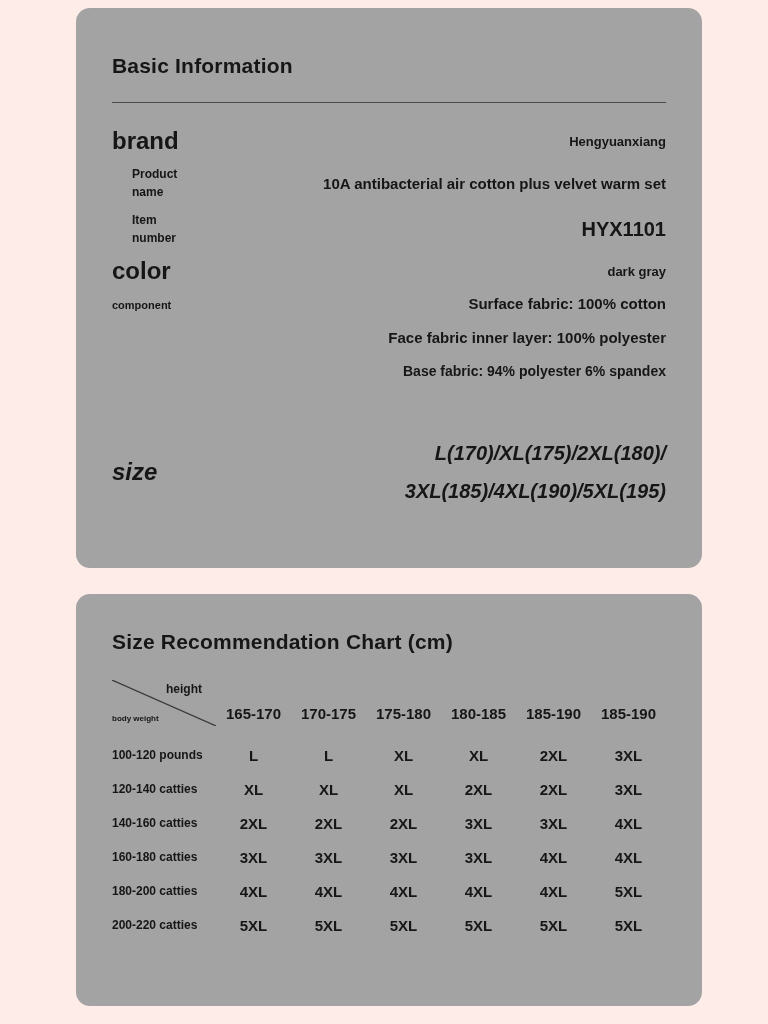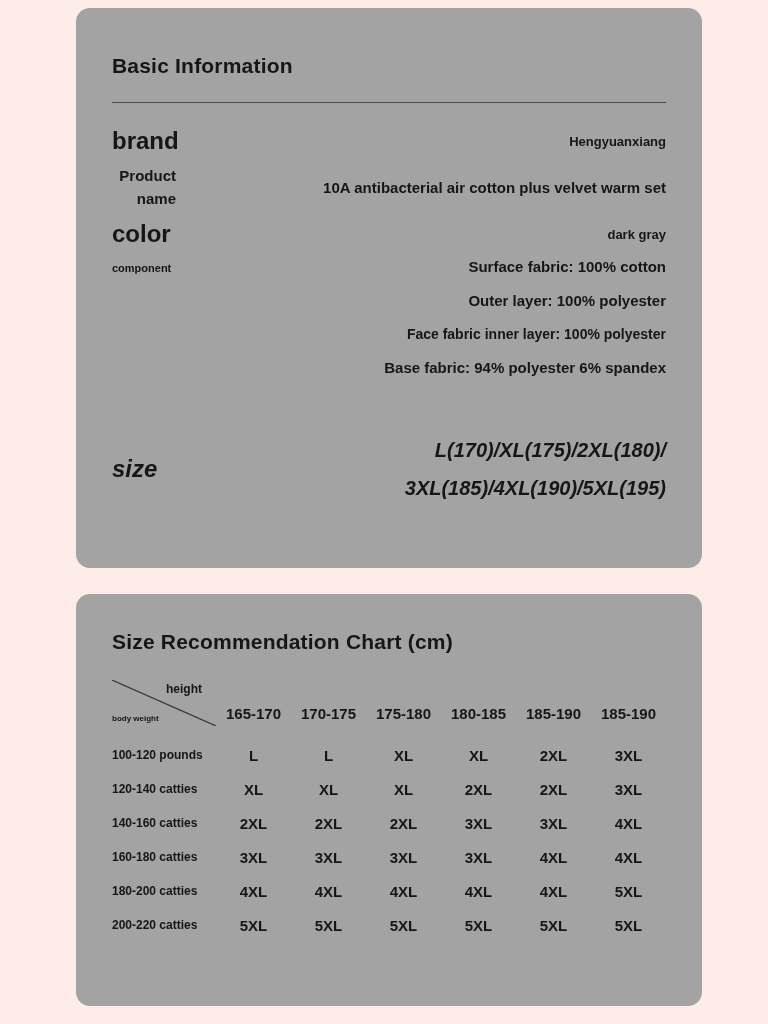--- a/index.html
+++ b/index.html
@@ -15,21 +15,21 @@
   .card1 { margin-top:8px; padding:46px 36px 44px 36px; min-height:560px; }
   .card2 { margin-top:26px; padding:36px 36px 28px 36px; min-height:412px; }
 
   .section-title { font-size:21px; font-weight:700; letter-spacing:.2px; }
   .rule { border-bottom:1.5px solid #4a4a4a; margin-top:24px; }
 
   .info { margin-top:24px; }
   .info-row { display:flex; align-items:center; margin-bottom:10px; }
   .info-label { width:118px; font-weight:700; flex-shrink:0; }
   .label-big { font-size:24px; }
-  .label-small { font-size:15px; line-height:1.5; width:60px; margin-left:4px; text-align:right; }
+  .label-small { font-size:12px; line-height:1.5; width:60px; margin-left:20px; text-align:left; }
   .label-tiny { font-size:11px; }
   .info-value { flex:1; text-align:right; font-weight:700; }
 
   .v-brand { font-size:13px; }
   .v-product { font-size:15px; }
   .v-item { font-size:20px; }
   .v-color { font-size:13px; }
   .row-component { align-items:flex-start; }
   .row-component .info-label { padding-top:4px; }
   .comp-line { font-size:15px; font-weight:700; margin-bottom:17px; text-align:right; }
@@ -62,31 +62,34 @@
     <div class="info-row">
       <div class="info-label label-big">brand</div>
       <div class="info-value v-brand">Hengyuanxiang</div>
     </div>
 
     <div class="info-row">
       <div class="info-label label-small">Product name</div>
       <div class="info-value v-product">10A antibacterial air cotton plus velvet warm set</div>
     </div>
 
+    <div class="info-row">
+      <div class="info-label label-small">Item number</div>
+      <div class="info-value v-item">HYX1101</div>
+    </div>
 
     <div class="info-row">
       <div class="info-label label-big">color</div>
       <div class="info-value v-color">dark gray</div>
     </div>
 
     <div class="info-row row-component">
       <div class="info-label label-tiny">component</div>
       <div class="info-value">
         <div class="comp-line">Surface fabric: 100% cotton</div>
-        <div class="comp-line">Outer layer: 100% polyester</div>
         <div class="comp-line">Face fabric inner layer: 100% polyester</div>
         <div class="comp-line">Base fabric: 94% polyester 6% spandex</div>
       </div>
     </div>
 
     <div class="info-row row-size">
       <div class="info-label label-big">size</div>
       <div class="info-value v-size">
         <div>L(170)/XL(175)/2XL(180)/</div>
         <div>3XL(185)/4XL(190)/5XL(195)</div>

